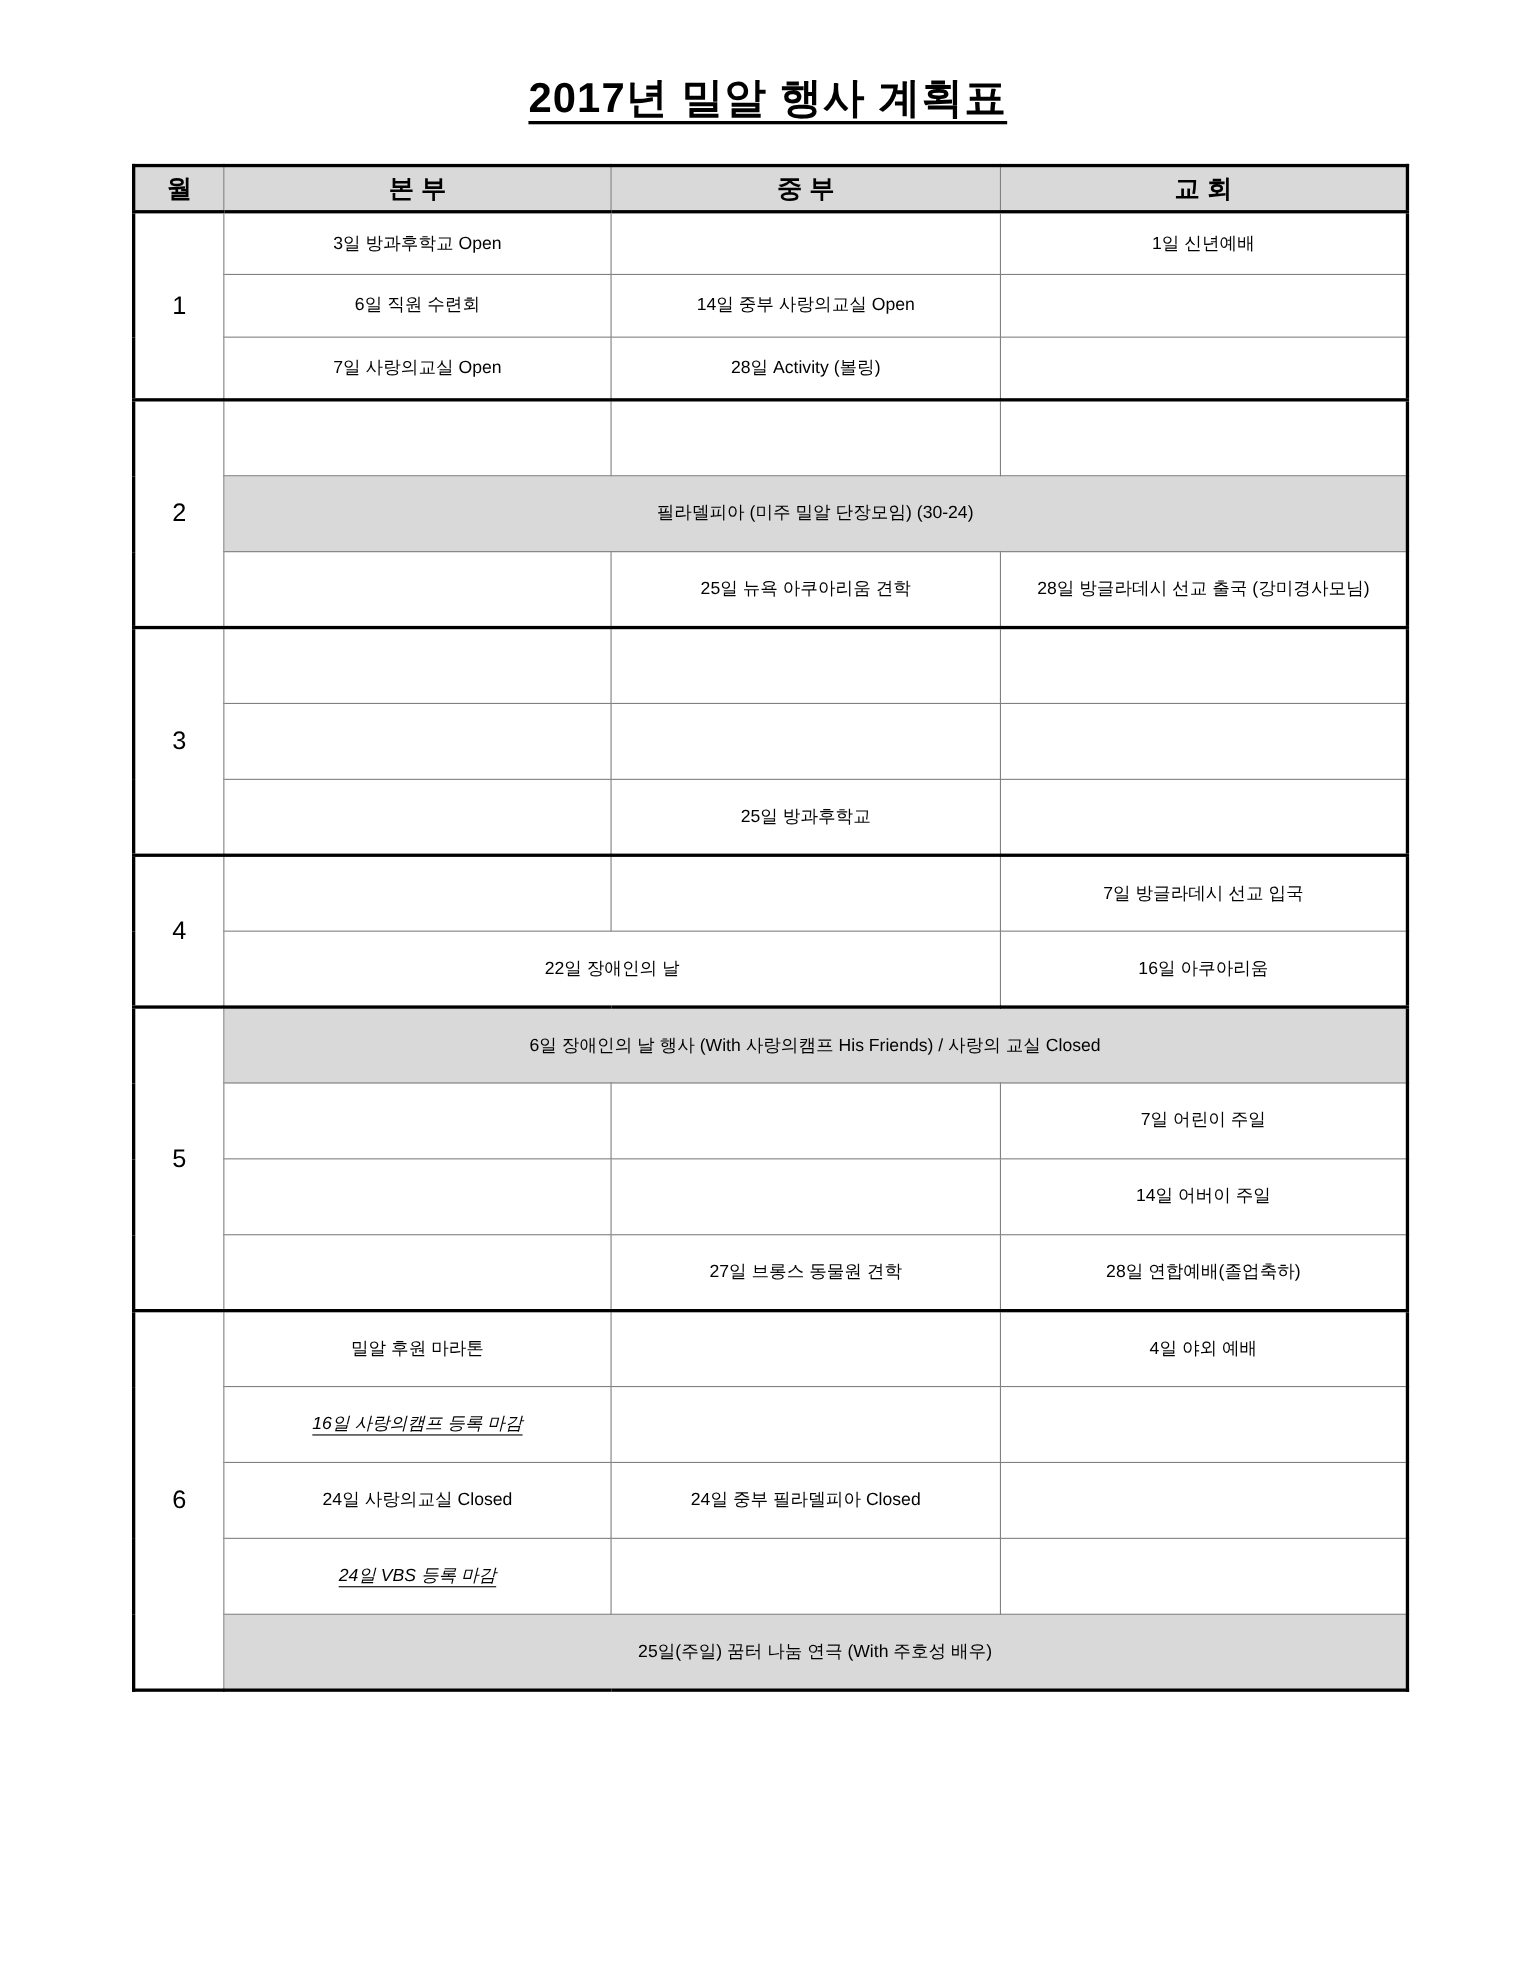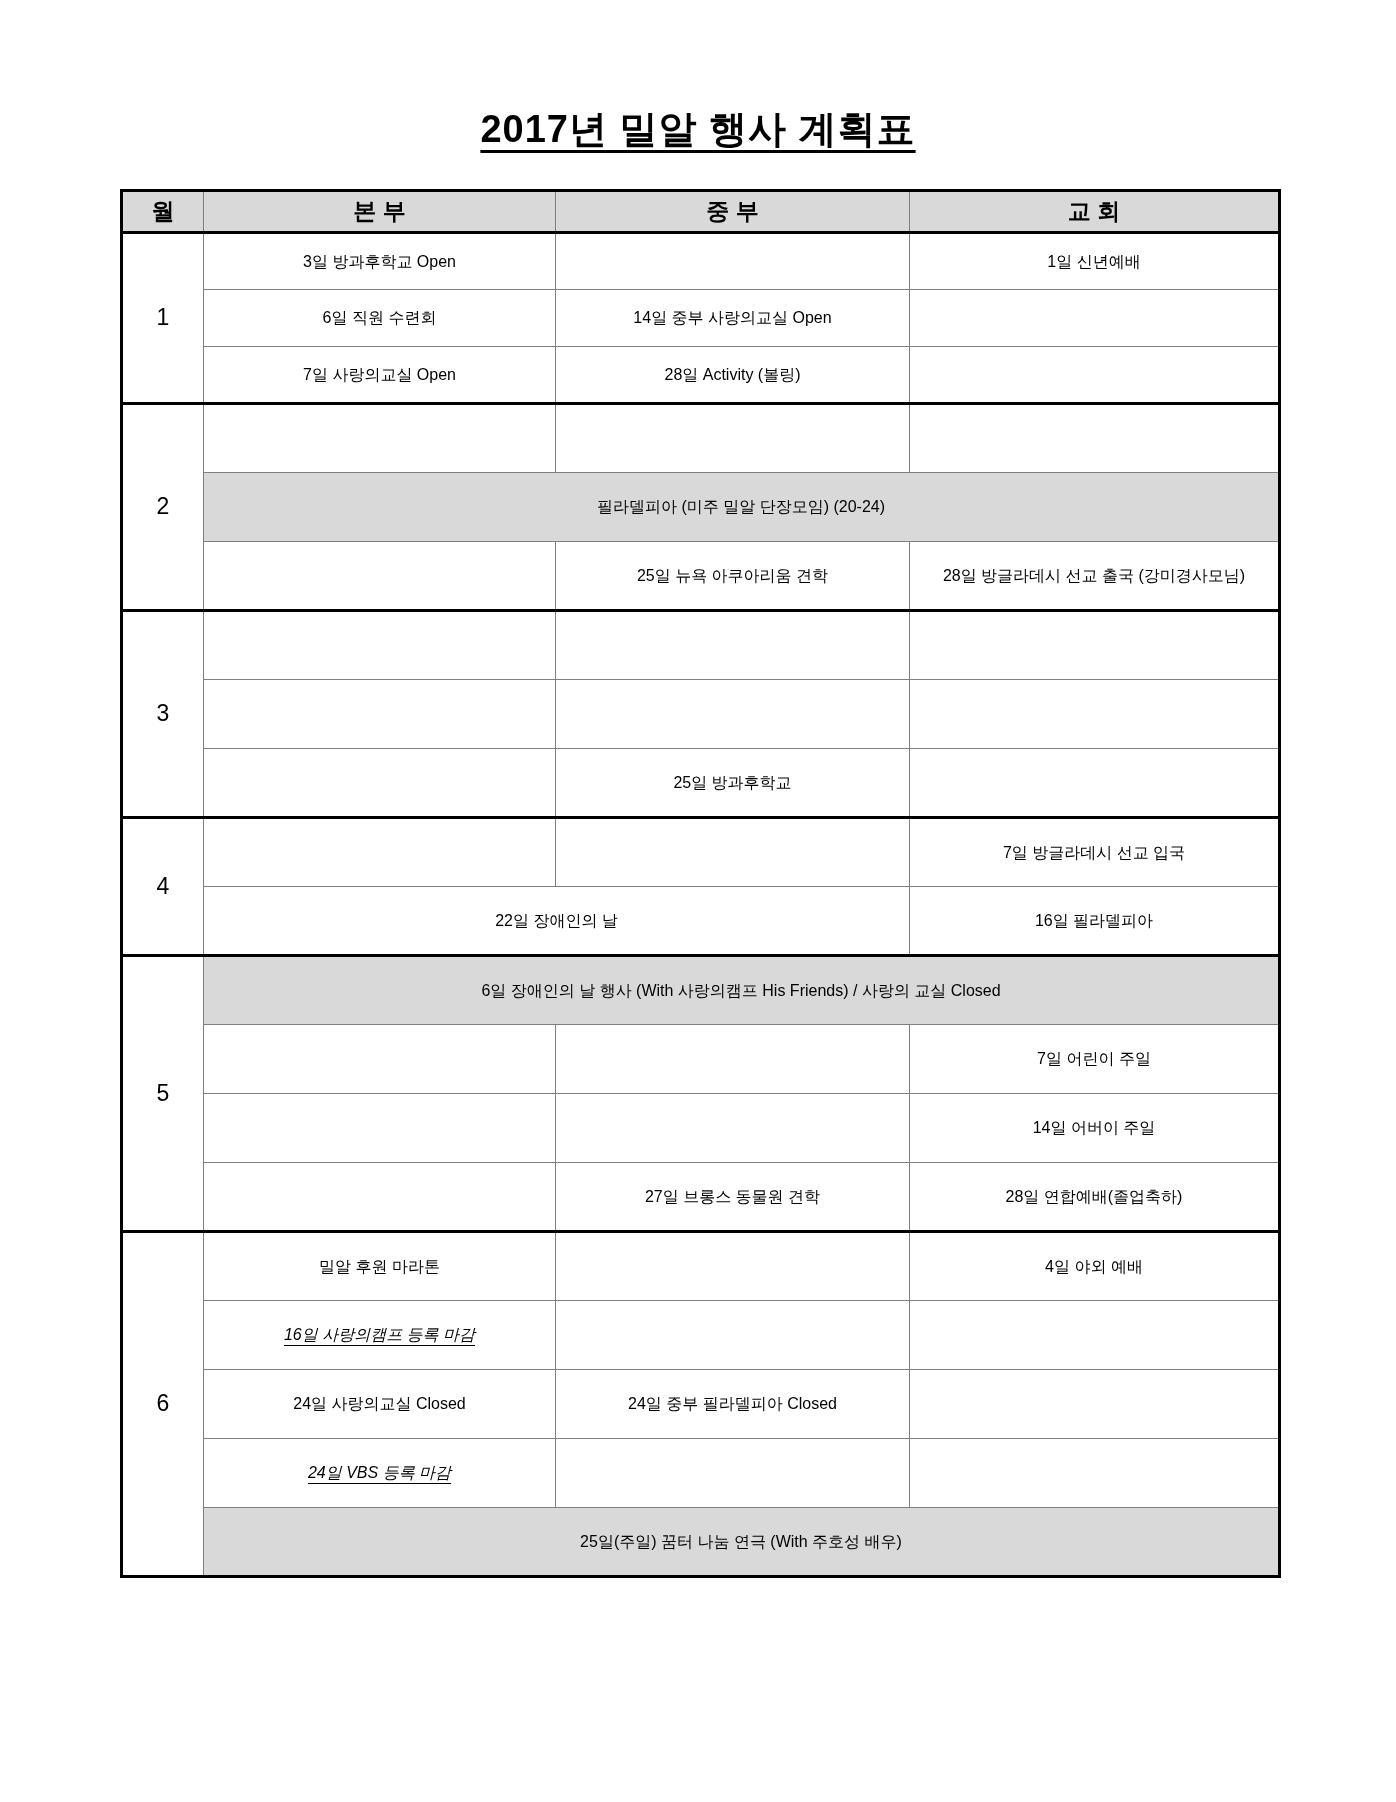--- a/index.html
+++ b/index.html
@@ -6,21 +6,21 @@
   html, body { margin: 0; padding: 0; }
   body {
     width: 1396px;
     height: 1802px;
     background: #ffffff;
     color: #000000;
     font-family: "Liberation Sans", sans-serif;
   }
   .title {
     margin: 0;
-    padding-top: 104px;
+    padding-top: 64px;
     text-align: center;
     font-size: 38px;
     font-weight: 700;
     letter-spacing: 1px;
   }
   .title .underlined {
     text-decoration: underline;
     text-decoration-thickness: 3px;
     text-underline-offset: 8px;
   }
@@ -110,21 +110,21 @@
     </tbody>
 
     <tbody>
       <tr>
         <td class="month-cell" rowspan="3">2</td>
         <td></td>
         <td></td>
         <td></td>
       </tr>
       <tr>
-        <td class="shaded" colspan="3">필라델피아 (미주 밀알 단장모임) (20-24)</td>
+        <td class="shaded" colspan="3">필라델피아 (미주 밀알 단장모임) (30-24)</td>
       </tr>
       <tr>
         <td></td>
         <td>25일 뉴욕 아쿠아리움 견학</td>
         <td>28일 방글라데시 선교 출국 (강미경사모님)</td>
       </tr>
     </tbody>
 
     <tbody>
       <tr>
@@ -147,21 +147,21 @@
 
     <tbody>
       <tr>
         <td class="month-cell" rowspan="2">4</td>
         <td></td>
         <td></td>
         <td>7일 방글라데시 선교 입국</td>
       </tr>
       <tr>
         <td colspan="2">22일 장애인의 날</td>
-        <td>16일 필라델피아</td>
+        <td>16일 아쿠아리움</td>
       </tr>
     </tbody>
 
     <tbody>
       <tr>
         <td class="month-cell" rowspan="4">5</td>
         <td class="shaded" colspan="3">6일 장애인의 날 행사 (With 사랑의캠프 His Friends) / 사랑의 교실 Closed</td>
       </tr>
       <tr>
         <td></td>

